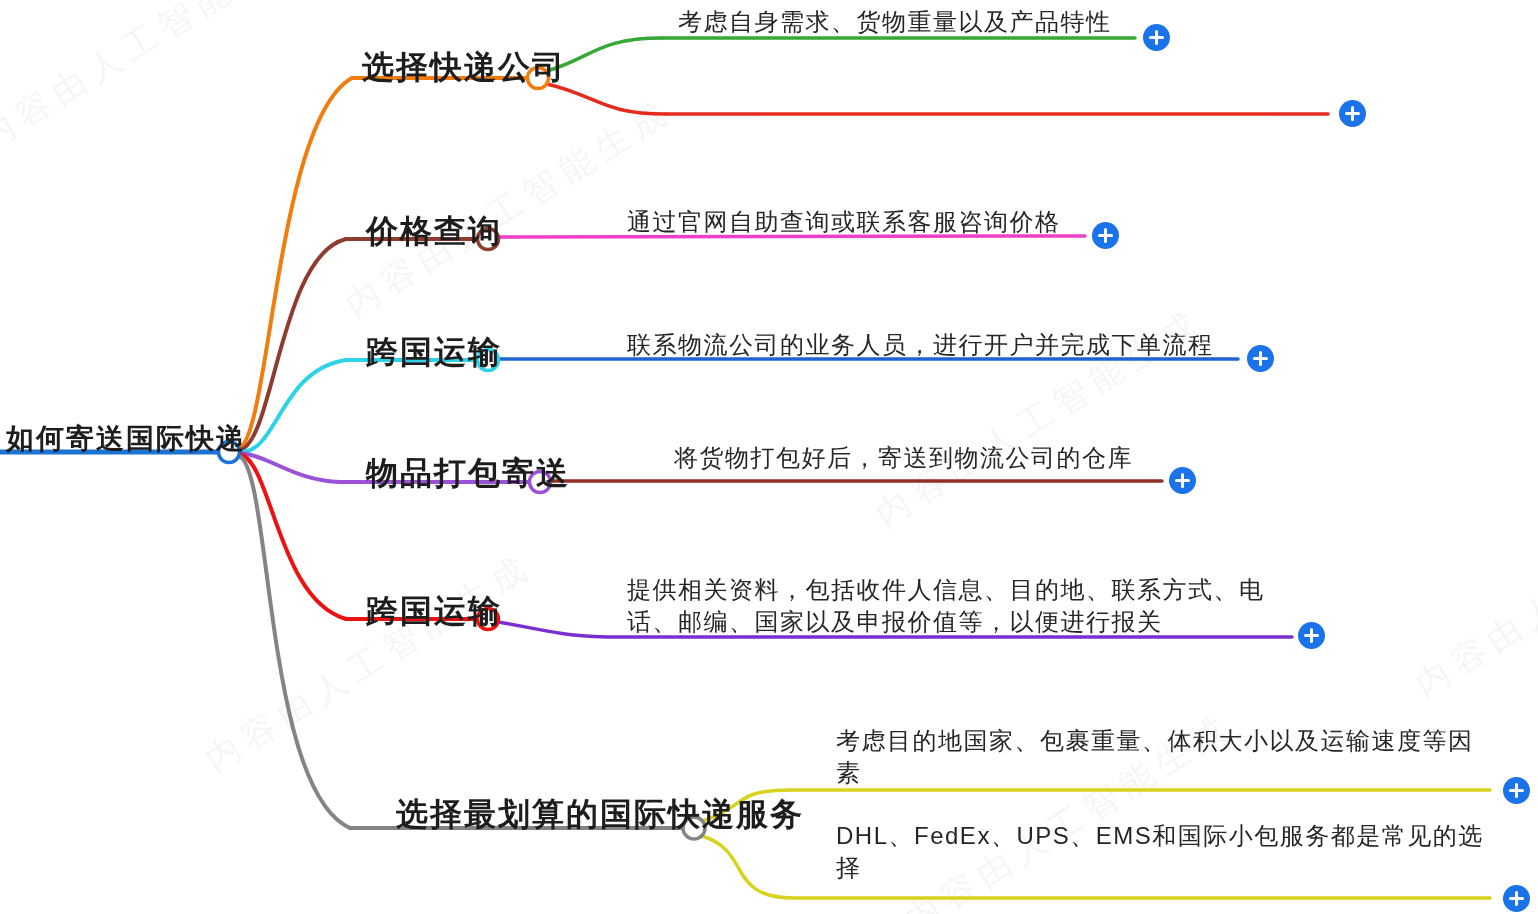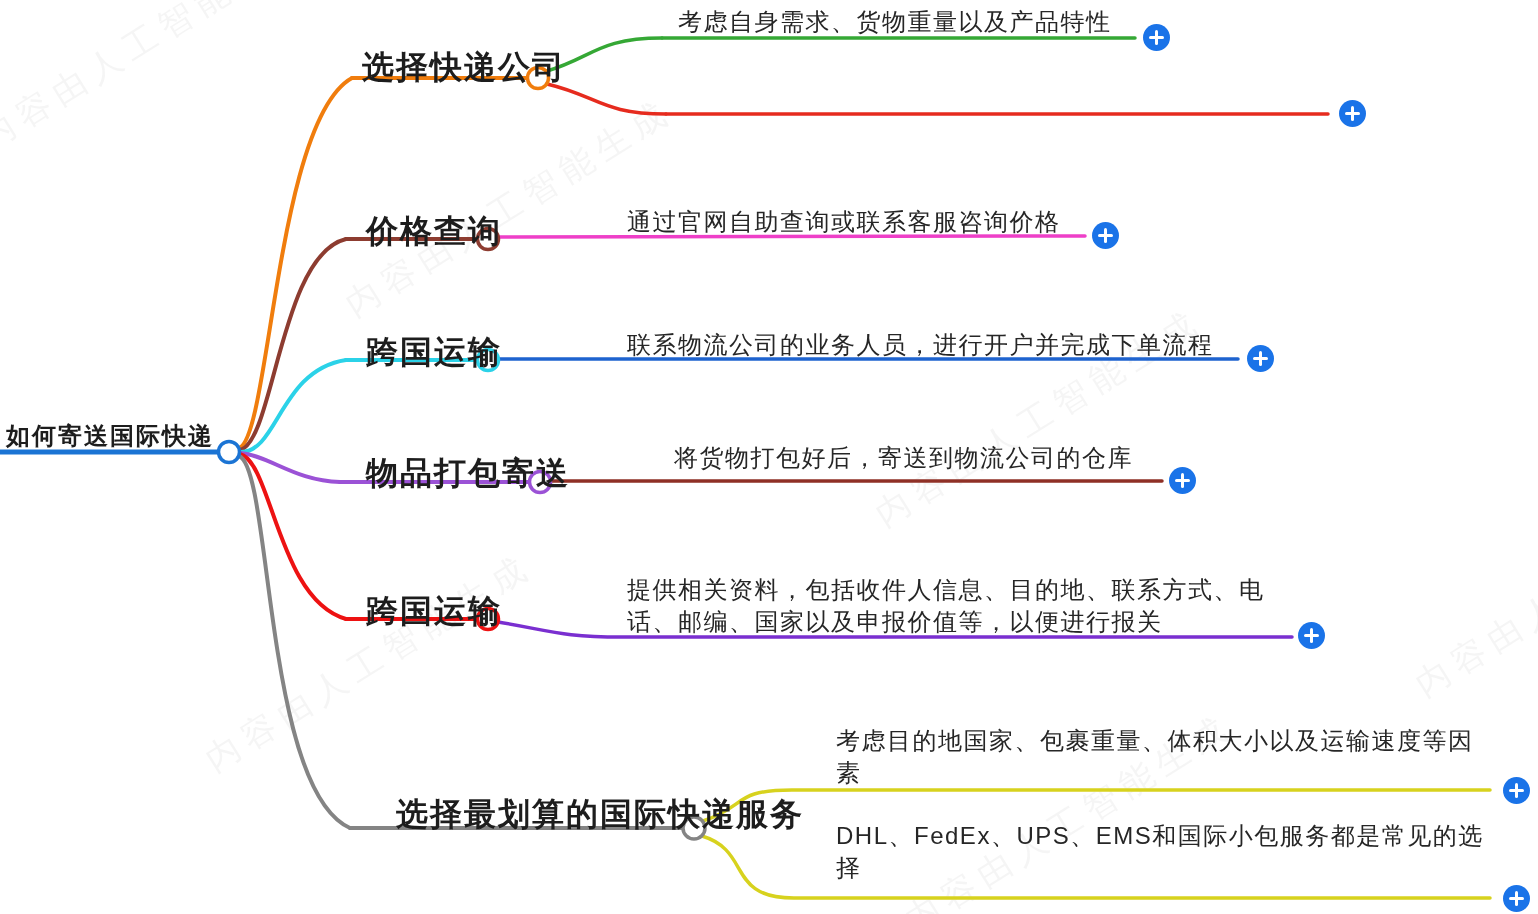--- a/index.html
+++ b/index.html
@@ -8,21 +8,21 @@
     background:#ffffff;
     font-family:"Liberation Sans","DejaVu Sans",sans-serif;
   }
   .wm{
     position:absolute;z-index:0;color:rgba(120,120,120,0.07);
     font-size:34px;letter-spacing:8px;white-space:nowrap;
     transform:rotate(-32deg);user-select:none;pointer-events:none;
   }
   #links{position:absolute;left:0;top:0;z-index:1;}
   .label{position:absolute;z-index:2;color:#1d1d1d;white-space:nowrap;}
-  .root-label{font-size:24px;font-weight:bold;letter-spacing:2px;}
+  .root-label{font-size:28px;font-weight:bold;letter-spacing:2px;}
   .branch-label{font-size:32px;font-weight:bold;letter-spacing:2px;}
   .leaf-text{font-size:24px;font-weight:400;color:#262626;letter-spacing:1.5px;line-height:32px;}
   .wrap{white-space:normal;}
   .plus-btn{
     position:absolute;z-index:3;width:27px;height:27px;border-radius:50%;
     cursor:pointer;
   }
   .plus-btn::before,.plus-btn::after{
     content:"";position:absolute;background:#ffffff;border-radius:1.5px;
   }

